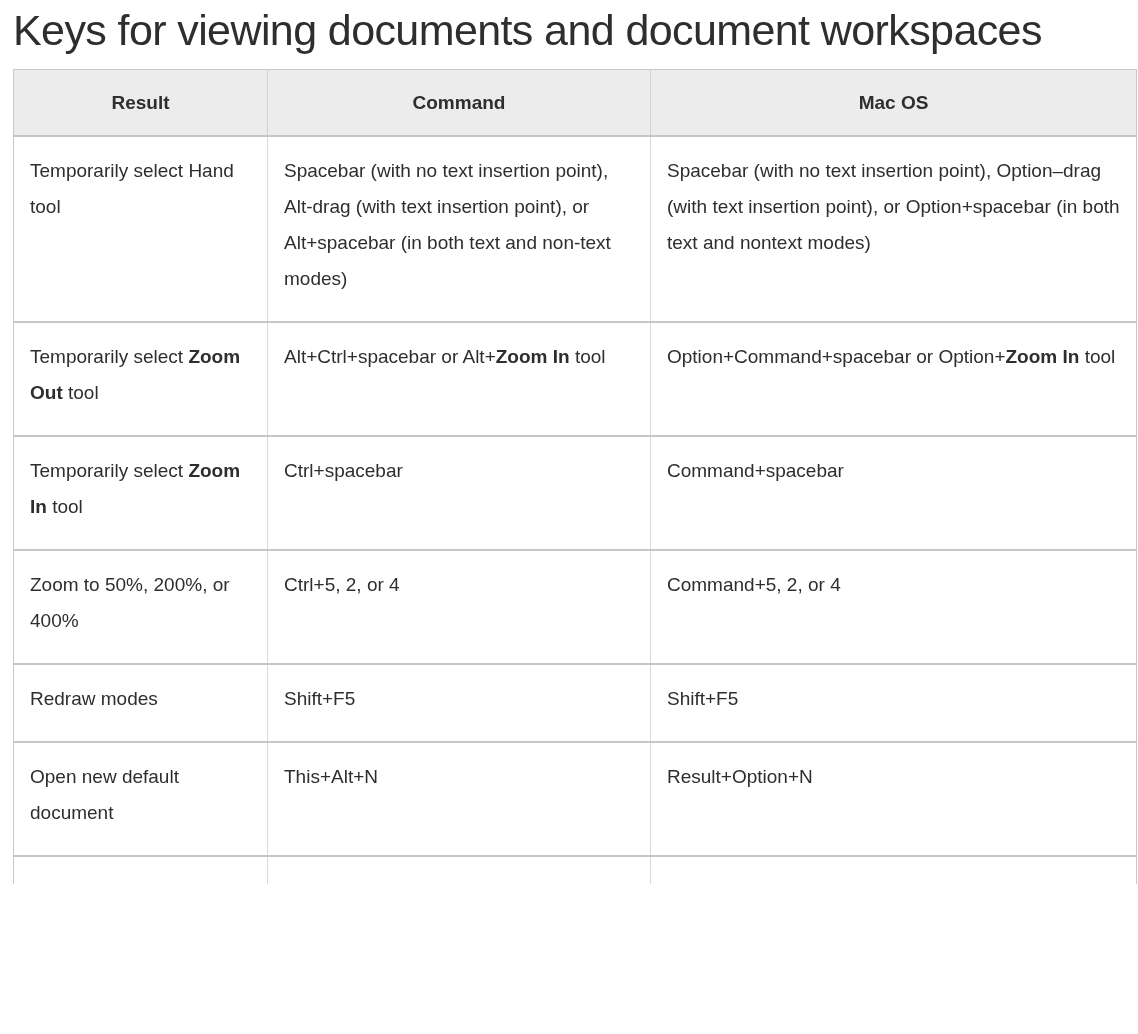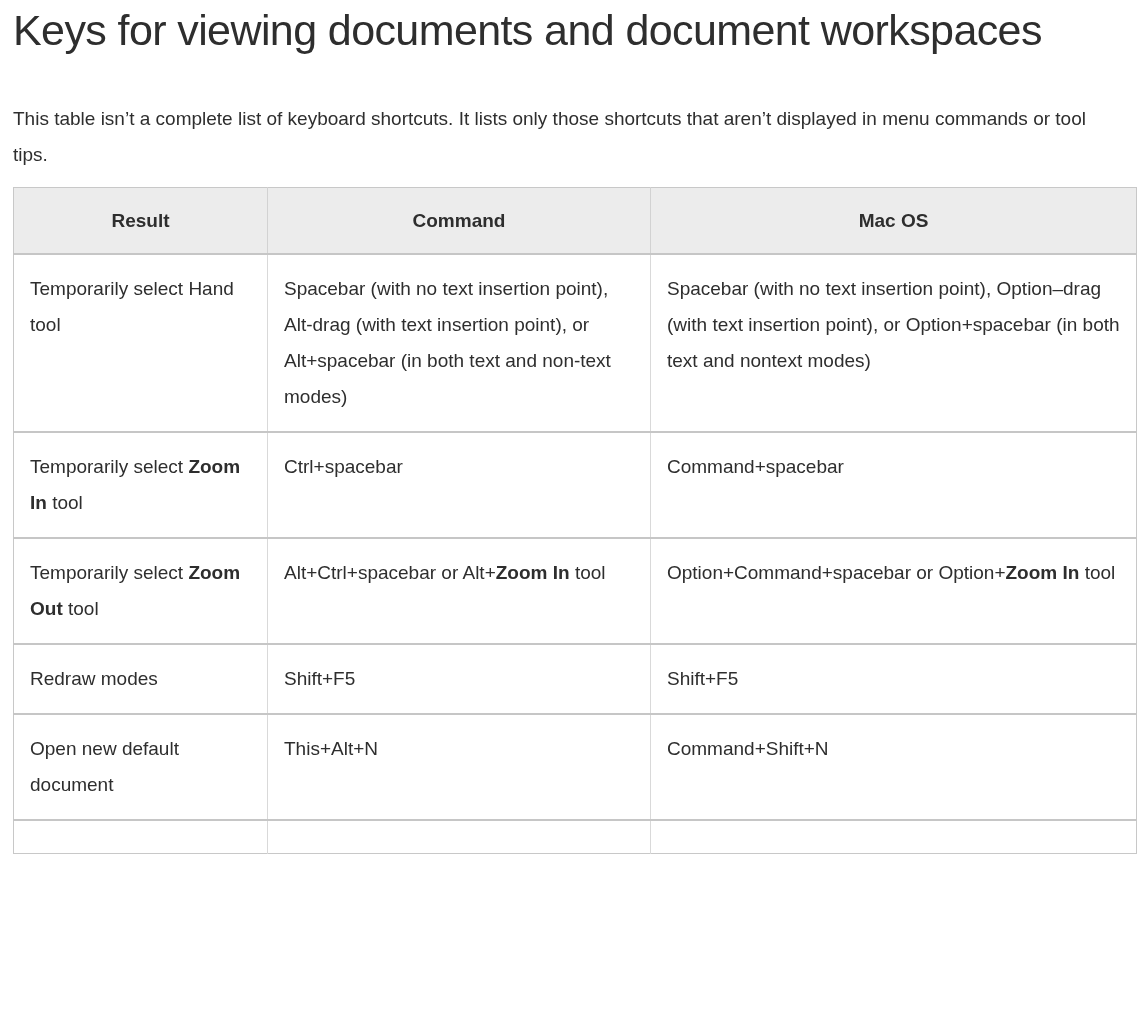--- a/index.html
+++ b/index.html
@@ -40,33 +40,32 @@
     font-size:19px; font-weight:700; color:var(--text);
     height:66px; padding:0 10px;
     border-left:1px solid #d2d2d2;
   }
   th:first-child{border-left:none;}
   td{
     border-top:2px solid var(--border-row);
     border-left:1px solid var(--border-col);
     vertical-align:top;
     font-size:19px; line-height:36px; color:var(--text);
-    padding:16px 16px 16px 16px;
+    padding:16px 16px 24px 16px;
   }
   td:first-child{border-left:none;}
   td .bold{font-weight:700;}
 </style>
 </head>
 <body>
 
 <div class="page">
 
   <h1 class="page-title">Keys for viewing documents and document workspaces</h1>
 
-  <p class="intro">This table isn’t a complete list of keyboard shortcuts. It lists only those shortcuts that aren’t displayed in menu commands or tool tips.</p>
 
   <table class="shortcuts">
     <colgroup>
       <col class="c1">
         <col class="c2">
         <col class="c3">
     </colgroup>
     <thead>
       <tr>
         <th>Result</th>
@@ -75,42 +74,47 @@
       </tr>
     </thead>
     <tbody>
   <tr>
     <td><span>Temporarily select Hand tool</span></td>
     <td><span>Spacebar (with no text insertion point), Alt-drag (with text insertion point), or Alt+spacebar (in both text and non-text modes)</span></td>
     <td><span>Spacebar (with no text insertion point), Option–drag (with text insertion point), or Option+spacebar (in both text and nontext modes)</span></td>
   </tr>
 
   <tr>
+    <td><span>Temporarily select </span><span class="bold">Zoom Out</span><span> tool</span></td>
+    <td><span>Alt+Ctrl+spacebar or Alt+</span><span class="bold">Zoom In</span><span> tool</span></td>
+    <td><span>Option+Command+spacebar or Option+</span><span class="bold">Zoom In</span><span> tool</span></td>
+  </tr>
+
+  <tr>
     <td><span>Temporarily select </span><span class="bold">Zoom In</span><span> tool</span></td>
     <td><span>Ctrl+spacebar</span></td>
     <td><span>Command+spacebar</span></td>
   </tr>
 
   <tr>
-    <td><span>Temporarily select </span><span class="bold">Zoom Out</span><span> tool</span></td>
-    <td><span>Alt+Ctrl+spacebar or Alt+</span><span class="bold">Zoom In</span><span> tool</span></td>
-    <td><span>Option+Command+spacebar or Option+</span><span class="bold">Zoom In</span><span> tool</span></td>
+    <td><span>Zoom to 50%, 200%, or 400%</span></td>
+    <td><span>Ctrl+5, 2, or 4</span></td>
+    <td><span>Command+5, 2, or 4</span></td>
   </tr>
-
 
   <tr>
     <td><span>Redraw modes</span></td>
     <td><span>Shift+F5</span></td>
     <td><span>Shift+F5</span></td>
   </tr>
 
   <tr>
     <td><span>Open new default document</span></td>
     <td><span>This+Alt+N</span></td>
-    <td><span>Command+Shift+N</span></td>
+    <td><span>Result+Option+N</span></td>
   </tr>
 
 
   <tr>
     <td></td>
     <td></td>
     <td></td>
   </tr>
 </tbody>
   </table>

